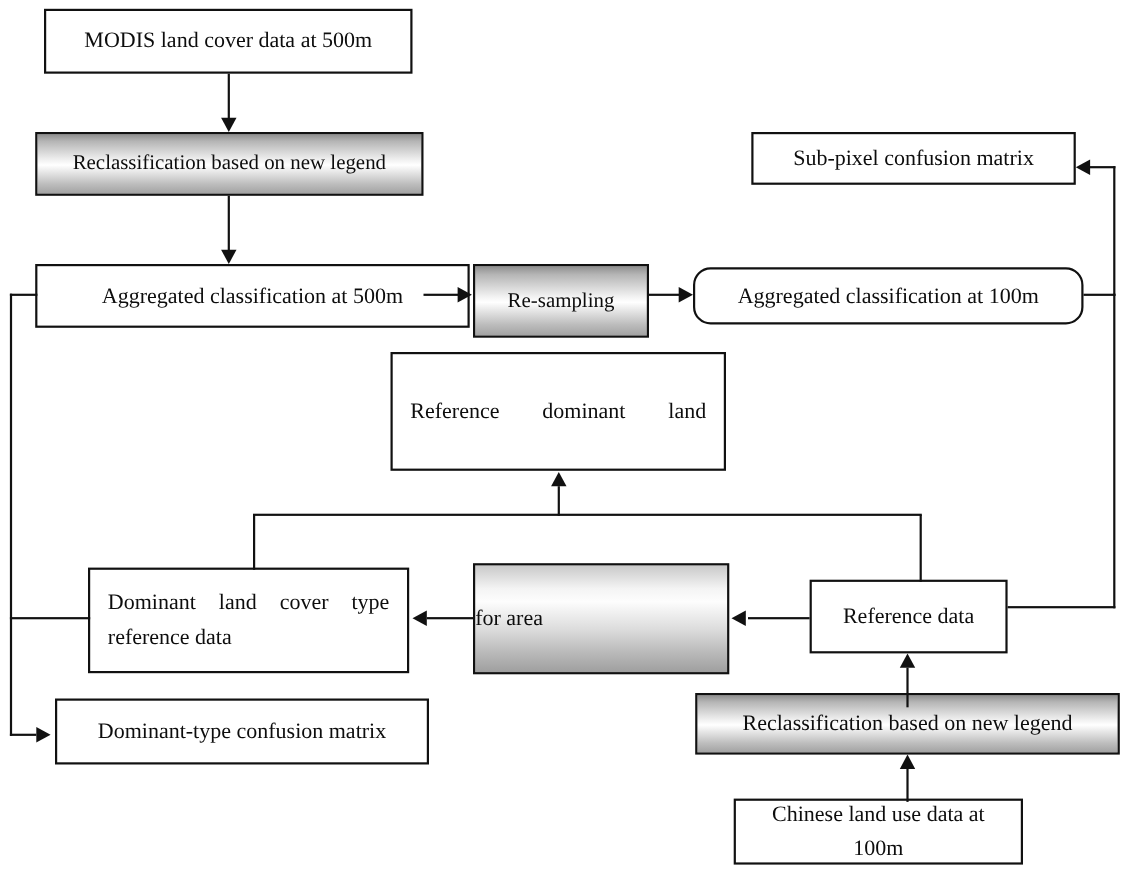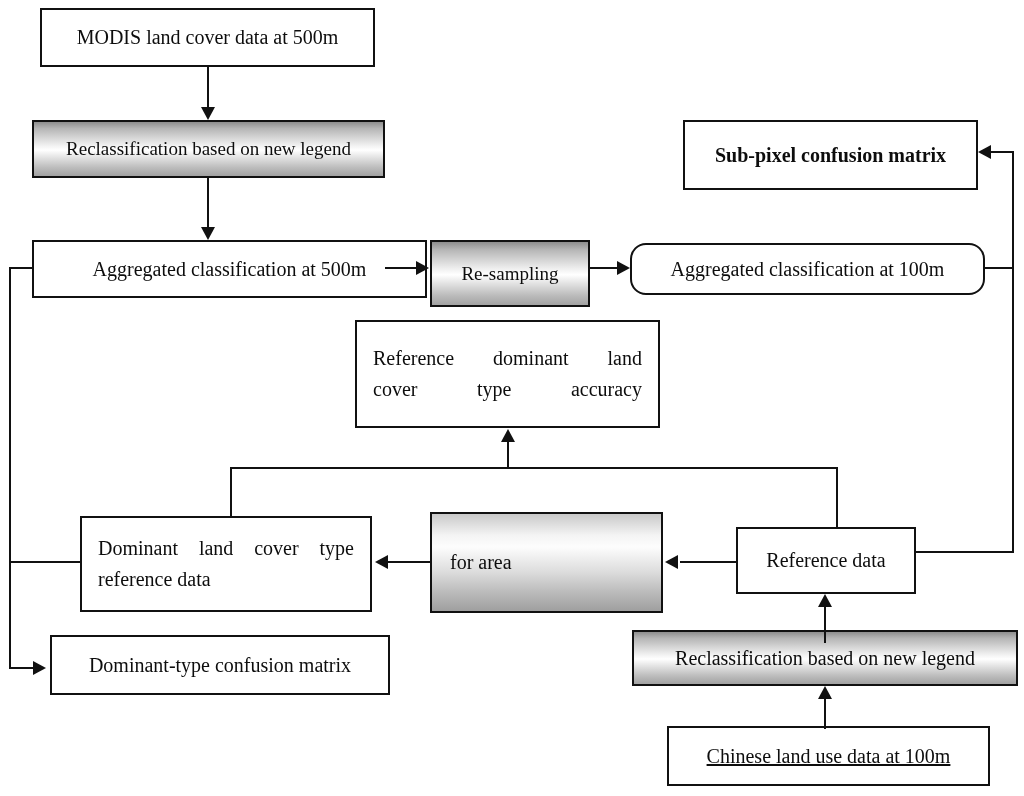--- a/index.html
+++ b/index.html
@@ -112,51 +112,50 @@
   </div>
 
   <div class="node center shaded fs19" style="left:430px; top:240px; width:160px; height:67px;">
     <span class="txt">Re-sampling</span>
   </div>
 
   <div class="node center fs20" style="left:630px; top:243px; width:355px; height:52px;border-radius:16px;">
     <span class="txt">Aggregated  classification at 100m</span>
   </div>
 
-  <div class="node center fs20" style="left:683px; top:120px; width:295px; height:70px;font-weight:bold;">
+  <div class="node center fs20" style="left:683px; top:120px; width:295px; height:48px;">
     <span class="txt">Sub-pixel confusion matrix</span>
   </div>
 
   <div class="node justify fs20" style="left:355px; top:320px; width:305px; height:108px;">
     <span class="txt">Reference dominant land</span>
-    <span class="txt">cover type accuracy</span>
   </div>
 
   <div class="node justify fs20" style="left:80px; top:516px; width:292px; height:96px;">
     <span class="txt">Dominant land cover type</span>
     <span class="txt last">reference data</span>
   </div>
 
   <div class="node shaded-lowdark fs20" style="left:430px; top:512px; width:233px; height:101px;">
-    <span class="txt last" style="text-align:left; padding-left:18px;">for area</span>
+    <span class="txt last" style="text-align:left; padding-left:0;">for area</span>
   </div>
 
   <div class="node center fs20" style="left:736px; top:527px; width:180px; height:67px;">
     <span class="txt">Reference  data</span>
   </div>
 
   <div class="node center fs20" style="left:50px; top:635px; width:340px; height:60px;">
     <span class="txt">Dominant-type confusion matrix</span>
   </div>
 
   <div class="node center shaded fs20" style="left:632px; top:630px; width:386px; height:56px;">
     <span class="txt">Reclassification  based on new legend</span>
   </div>
 
-  <div class="node center fs20" style="left:667px; top:726px; width:323px; height:60px;text-decoration:underline;">
+  <div class="node center fs20" style="left:667px; top:726px; width:263px; height:60px;">
     <span class="txt">Chinese land use data at 100m</span>
   </div>
 
   <div class="vline" style="left:207px; top:67px; height:42px;"></div>
   <div class="arrow down" style="left:201px; top:107px;"></div>
 
   <div class="vline" style="left:207px; top:178px; height:50px;"></div>
   <div class="arrow down" style="left:201px; top:227px;"></div>
 
   <div class="hline" style="left:385px; top:267px; width:32px;"></div>

